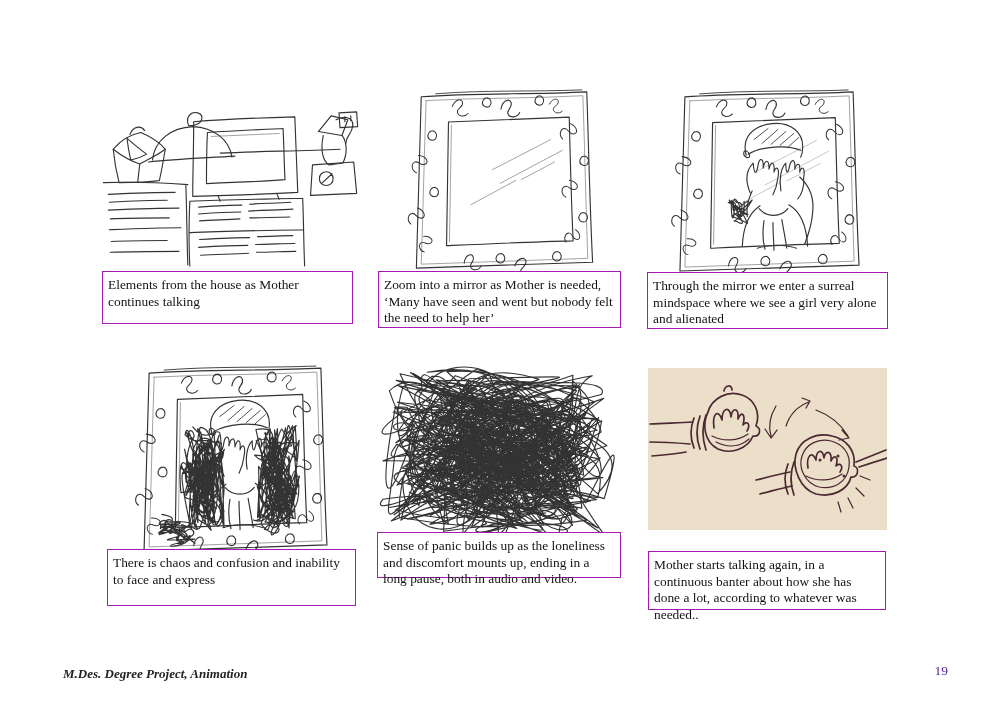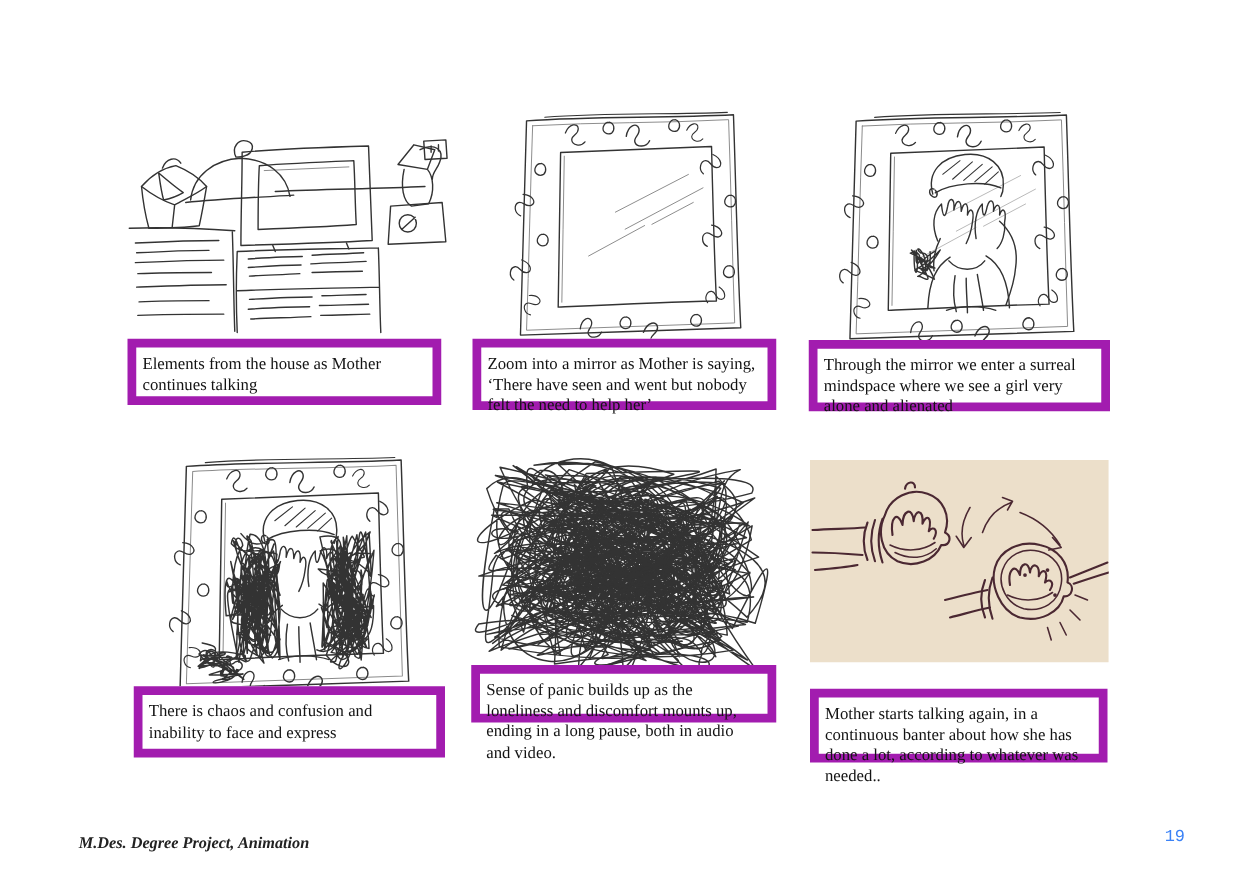--- a/index.html
+++ b/index.html
@@ -1,23 +1,23 @@
 <!DOCTYPE html>
 <html><head>
 <meta charset="utf-8">
 <style>
   html,body{margin:0;padding:0;background:#ffffff;}
   .page{position:relative;width:1000px;height:707px;background:#fff;overflow:hidden;
         font-family:"Liberation Serif",serif;color:#111;}
   .art{position:absolute;}
   .art path,.art use{fill:none;stroke:#333;stroke-width:1.15;stroke-linecap:round;stroke-linejoin:round;}
-  .cap{position:absolute;box-sizing:border-box;border:7px solid #a21caf;background:#fff;
+  .cap{position:absolute;box-sizing:border-box;border:1px solid #a21caf;background:#fff;
        font-size:13.4px;line-height:16.6px;padding:5px 5px 3px 5px;color:#131313;}
   .footer{position:absolute;left:63px;top:666px;font-style:italic;font-size:13px;color:#222;font-weight:bold;}
-  .pagenum{position:absolute;right:52px;top:663px;font-size:13.5px;color:#3b82f6;font-family:Liberation Mono, monospace;}
+  .pagenum{position:absolute;right:52px;top:663px;font-size:13.5px;color:#4c1d95;}
   .lite{stroke:#8a8a8a !important;stroke-width:.8 !important;}
   .hatch{stroke-width:.85 !important;}
   .ink path{stroke:#4b2832;stroke-width:1.7;}
   .ink .thin{stroke-width:1.25;}
   .ink .dot{fill:#4b2832;stroke:none;}
 </style>
 </head>
 <body>
 
 <div class="page">
@@ -177,21 +177,21 @@
       <path class="thin" d="M158,108 C170,114 184,113 194,106"></path>
       <path d="M238,82 C228,86 218,90 208,94 M239,90 C229,93 220,96 211,99"></path>
       <path class="thin" d="M208,120 L216,128 M200,130 L205,140 M212,108 L222,112 M190,134 L193,144"></path>
       <circle class="dot" cx="172" cy="92" r="1.5"></circle>
       <circle class="dot" cx="190" cy="88" r="1.5"></circle>
       <circle class="dot" cx="196" cy="108" r="1.5"></circle>
     </g>
   </svg>
 
   <div class="cap" style="left:102px;top:271px;width:251px;height:53px">Elements from the house as Mother continues talking</div>
-  <div class="cap" style="left:378px;top:271px;width:243px;height:57px">Zoom into a mirror as Mother is saying, ‘There have seen and went but nobody felt the need to help her’</div>
+  <div class="cap" style="left:378px;top:271px;width:243px;height:57px">Zoom into a mirror as Mother is needed, ‘Many have seen and went but nobody felt the need to help her’</div>
   <div class="cap" style="left:107px;top:549px;width:249px;height:57px">There is chaos and confusion and inability to face and express</div>
   <div class="cap" style="left:647px;top:272px;width:241px;height:57px">Through the mirror we enter a surreal mindspace where we see a girl very alone and alienated</div>
   <div class="cap" style="left:377px;top:532px;width:244px;height:46px">Sense of panic builds up as the loneliness and discomfort mounts up, ending in a long pause, both in audio and video.</div>
   <div class="cap" style="left:648px;top:551px;width:238px;height:59px">Mother starts talking again, in a continuous banter about how she has done a lot, according to whatever was needed..</div>
 
   <div class="footer">M.Des. Degree Project, Animation</div>
   <div class="pagenum">19</div>
 </div>
 
 </body></html>

